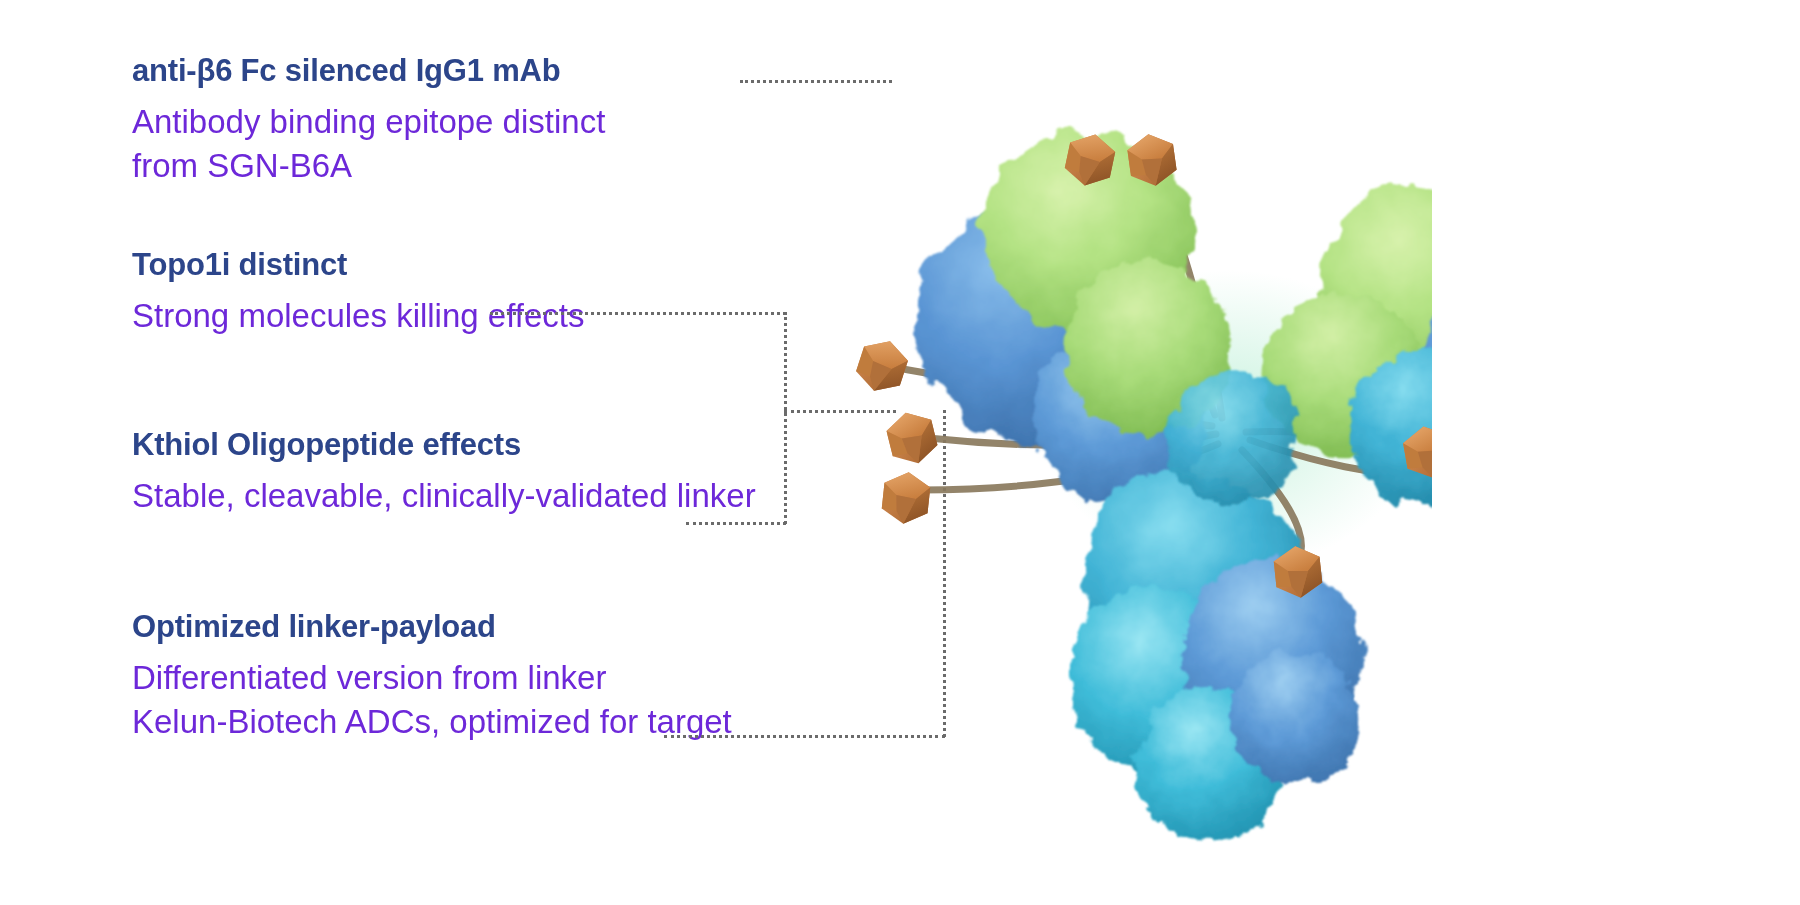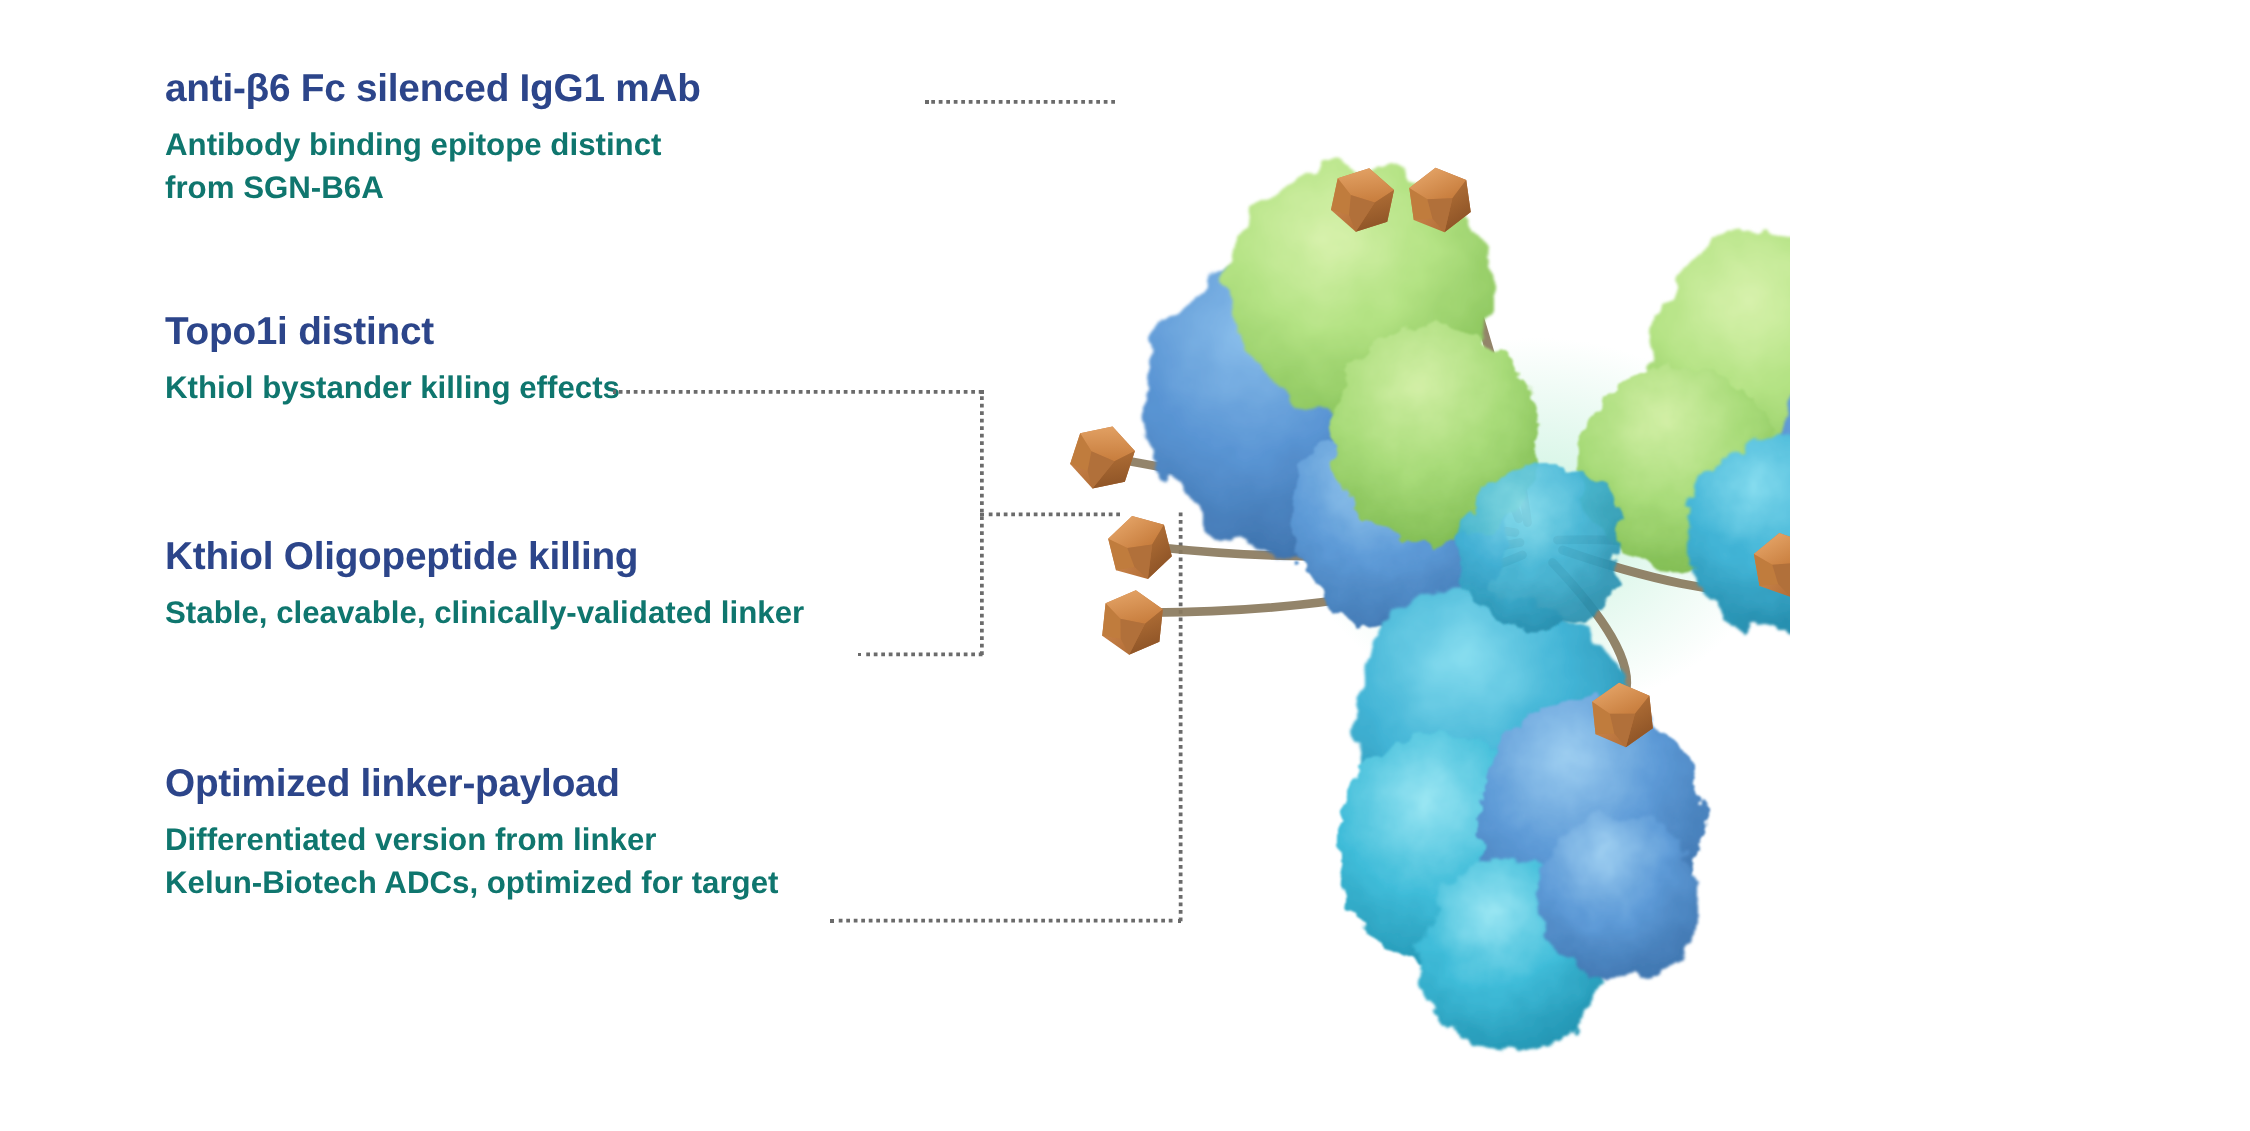--- a/index.html
+++ b/index.html
@@ -27,23 +27,23 @@
   .callout-title {
     font-size: 31px;
     font-weight: bold;
     color: #2c458a;
     letter-spacing: -0.2px;
     white-space: nowrap;
     line-height: 1.1;
     margin: 0;
   }
   .callout-body {
-    font-size: 25px;
-    font-weight: bold;
-    color: #0f766e;
+    font-size: 33px;
+    font-weight: normal;
+    color: #6d28d9;
     line-height: 1.34;
     margin: 0;
     padding-top: 12px;
     white-space: pre-line;
   }
 
   #callout-0 { top: 54px; }
   #callout-1 { top: 248px; }
   #callout-2 { top: 428px; }
   #callout-3 { top: 610px; }
@@ -87,26 +87,26 @@
 
   <div class="callout" id="callout-0">
     <p class="callout-title">anti-β6 Fc silenced IgG1 mAb</p>
     <p class="callout-body">Antibody binding epitope distinct
 from SGN-B6A</p>
   </div>
   <div class="leader leader-h" style="left:740px; top:80px; width:152px;"></div>
 
   <div class="callout" id="callout-1">
     <p class="callout-title">Topo1i distinct</p>
-    <p class="callout-body">Kthiol bystander killing effects</p>
+    <p class="callout-body">Strong molecules killing effects</p>
   </div>
   <div class="leader leader-h" style="left:490px; top:312px; width:296px;"></div>
 
   <div class="callout" id="callout-2">
-    <p class="callout-title">Kthiol Oligopeptide killing</p>
+    <p class="callout-title">Kthiol Oligopeptide effects</p>
     <p class="callout-body">Stable, cleavable, clinically-validated linker</p>
   </div>
   <div class="leader leader-h" style="left:686px; top:522px; width:100px;"></div>
 
   <div class="leader leader-v" style="left:784px; top:312px; height:212px;"></div>
   <div class="leader leader-h" style="left:784px; top:410px; width:112px;"></div>
 
   <div class="callout" id="callout-3">
     <p class="callout-title">Optimized linker-payload</p>
     <p class="callout-body">Differentiated version from linker

